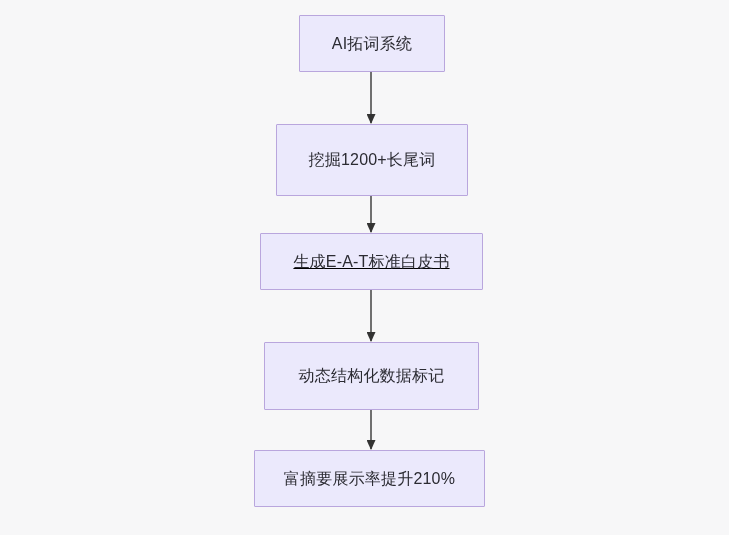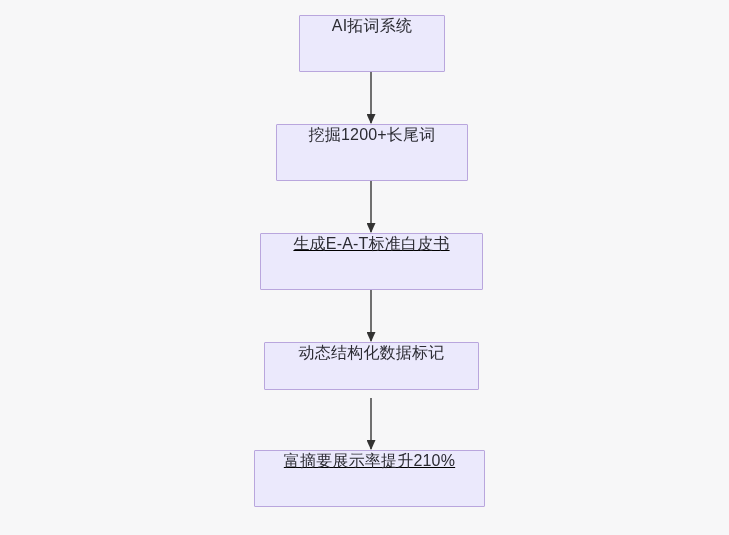--- a/index.html
+++ b/index.html
@@ -25,37 +25,38 @@
     width: 729px;
     height: 535px;
     pointer-events: none;
   }
   .node {
     position: absolute;
     box-sizing: border-box;
     background: #ebe9fc;
     border: 1.5px solid #b9a6dd;
     display: flex;
+    align-items: center;
     justify-content: center;
     border-radius: 1px;
   }
   .node-label {
     font-size: 16px;
     line-height: 1.2;
     color: #2b2b32;
     letter-spacing: 0.2px;
     white-space: nowrap;
     text-align: center;
   }
   
   .n1 { left: 299px; top: 15px;  width: 146px; height: 57px; }
-  .n2 { left: 276px; top: 124px; width: 192px; height: 57px; }
+  .n2 { left: 276px; top: 124px; width: 192px; height: 72px; }
   .n3 { left: 260px; top: 233px; width: 223px; height: 57px; text-decoration: underline; }
-  .n4 { left: 264px; top: 342px; width: 215px; height: 48px; }
-  .n5 { left: 254px; top: 450px; width: 231px; height: 57px; text-decoration: underline; }
+  .n4 { left: 264px; top: 342px; width: 215px; height: 68px; }
+  .n5 { left: 254px; top: 450px; width: 231px; height: 57px; }
 </style>
 </head>
 <body>
 
 <div id="flow-canvas">
 
   <svg class="edge-layer" width="729" height="535" viewBox="0 0 729 535">
     <defs>
       <marker id="arrowhead" markerWidth="10" markerHeight="9" refX="9" refY="4.5" orient="auto" markerUnits="userSpaceOnUse">
         <path d="M0,0 L10,4.5 L0,9 z" fill="#333333"></path>

